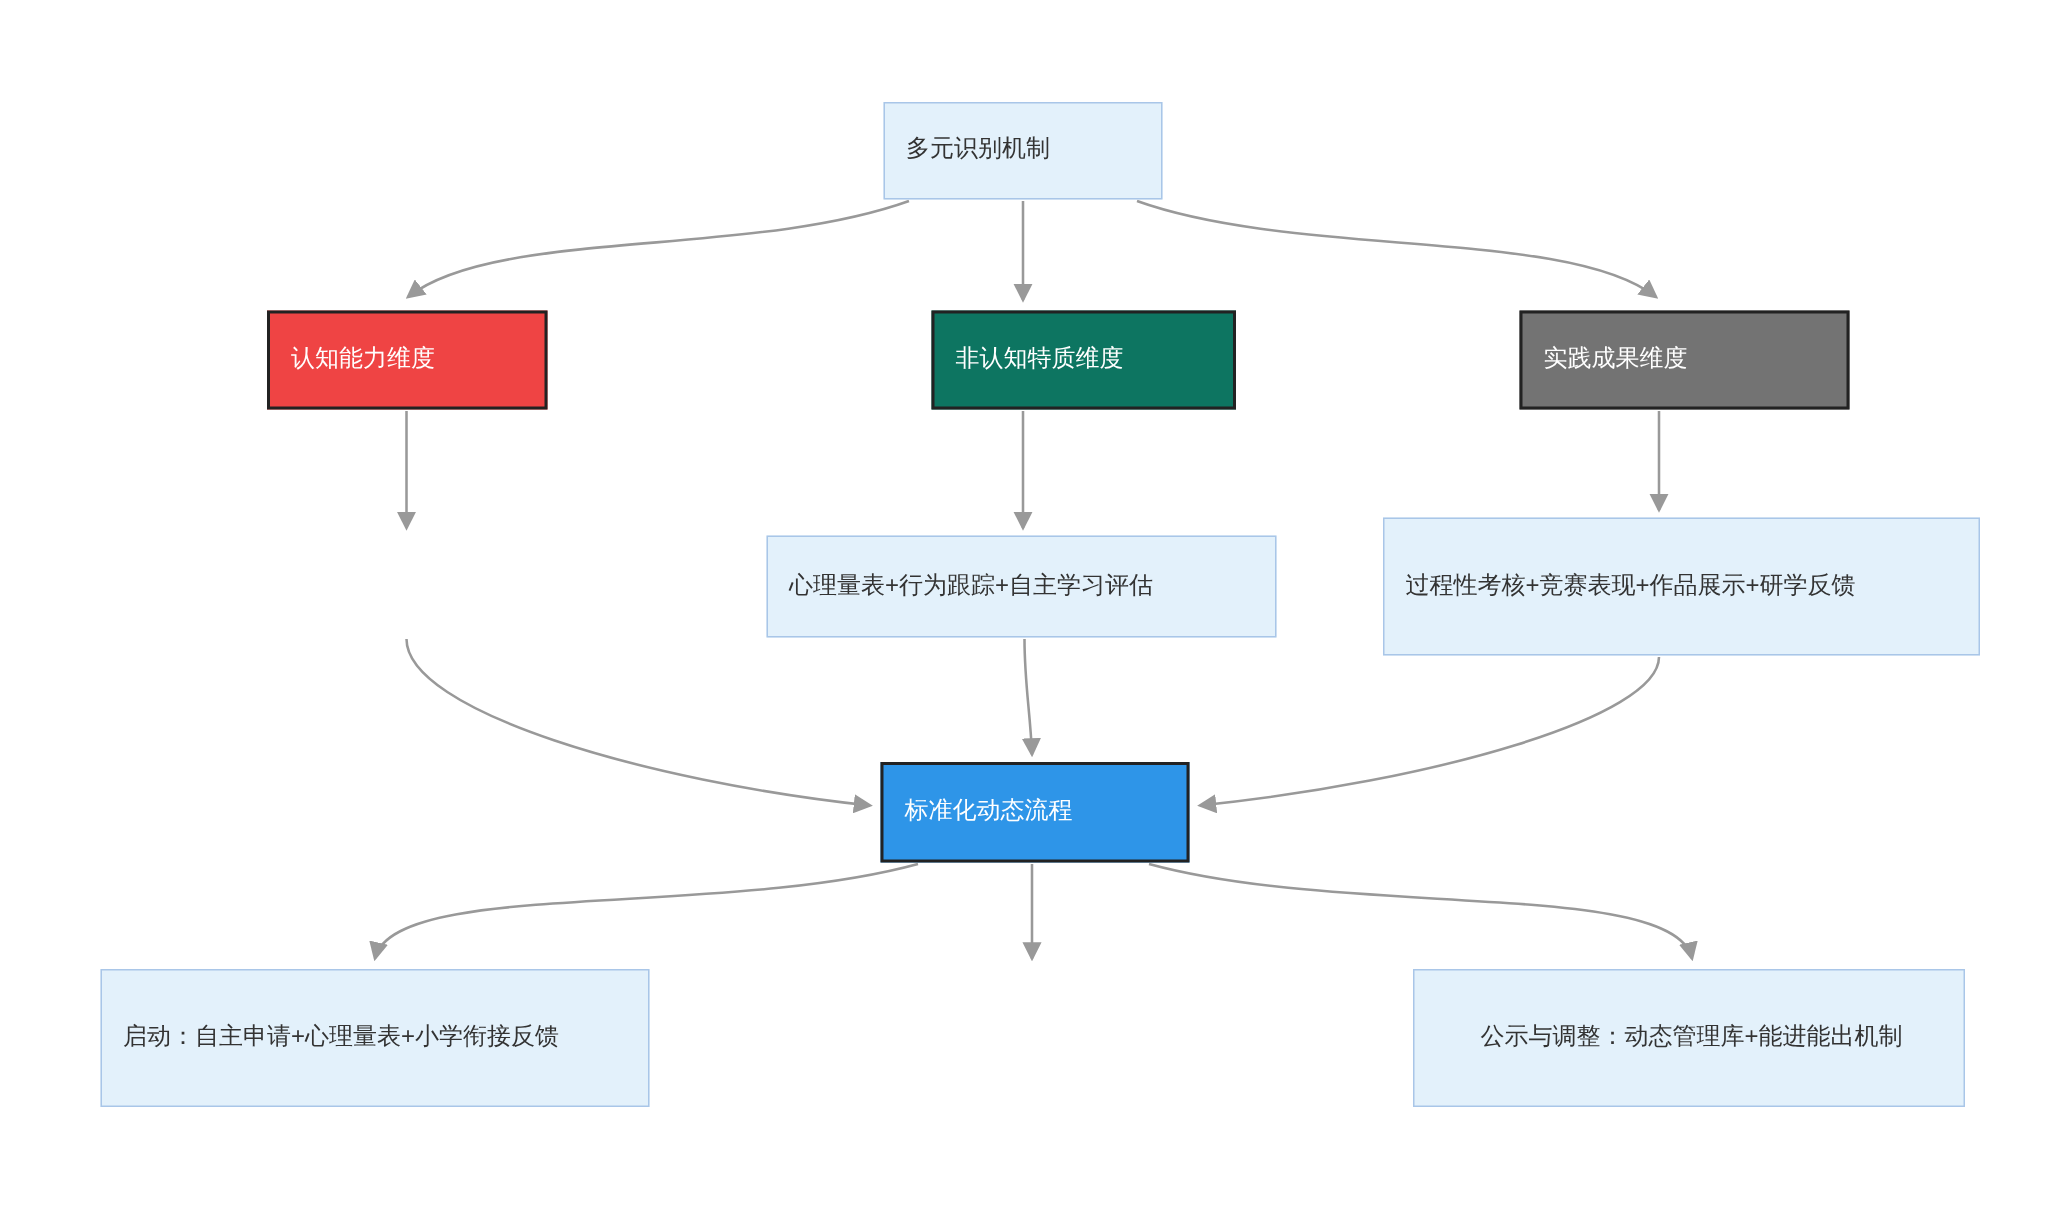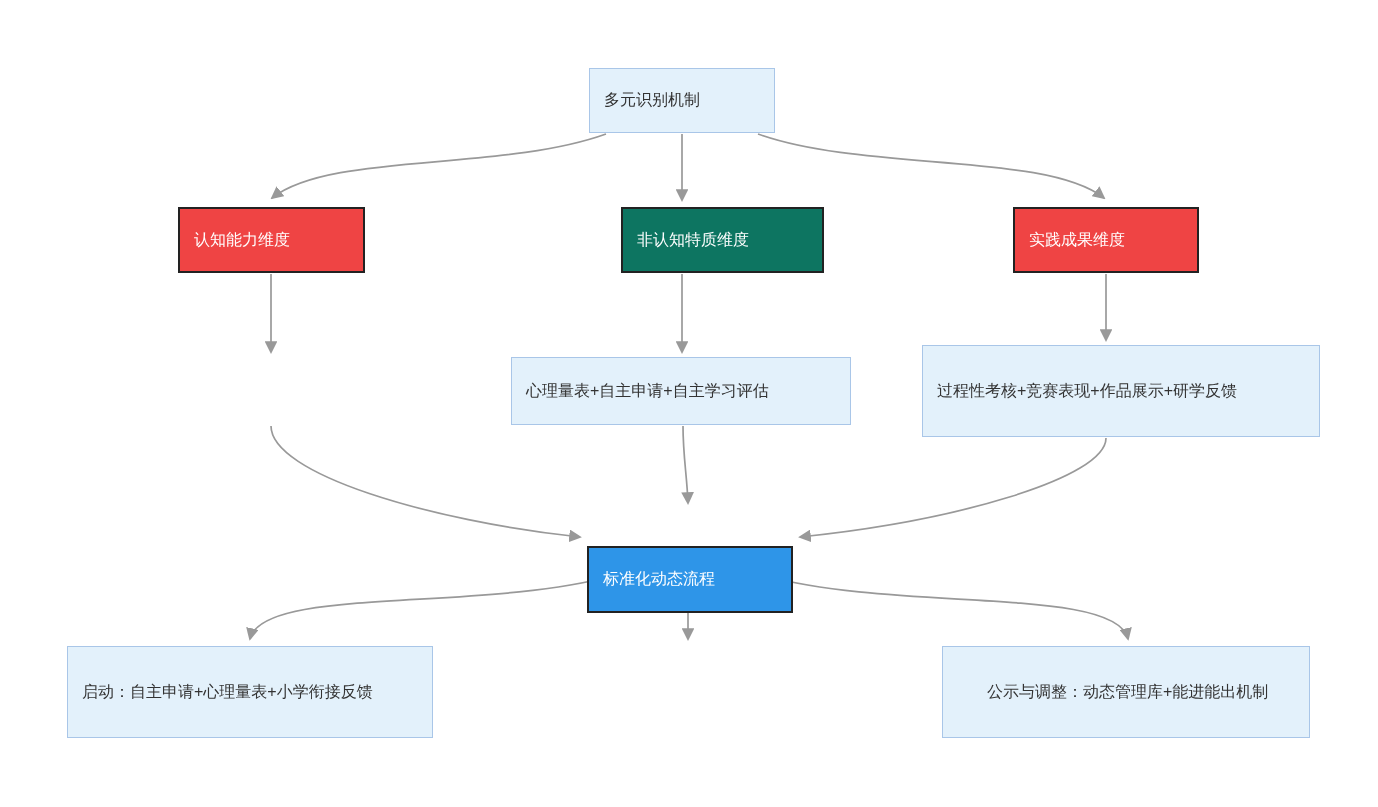--- a/index.html
+++ b/index.html
@@ -73,34 +73,34 @@
   </div>
 
   <div class="node solid" style="left: 178px; top: 207px; width: 187px; height: 66px; background: #ef4444;">
     <span>认知能力维度</span>
   </div>
 
   <div class="node solid" style="left: 581px; top: 207px; width: 203px; height: 66px; background: rgb(13, 117, 97); margin-left: 40px;">
     <span>非认知特质维度</span>
   </div>
 
-  <div class="node solid" style="left: 1013px; top: 207px; width: 186px; height: 66px; background: #ef4444;">
+  <div class="node solid" style="left: 1013px; top: 207px; width: 220px; height: 66px; background: #737373;">
     <span>实践成果维度</span>
   </div>
 
 
   <div class="node light" style="left:511px; top:357px; width:340px; height:68px;">
-    <span>心理量表+自主申请+自主学习评估</span>
+    <span>心理量表+行为跟踪+自主学习评估</span>
   </div>
 
   <div class="node light" style="left:922px; top:345px; width:398px; height:92px;">
     <span>过程性考核+竞赛表现+作品展示+研学反馈</span>
   </div>
 
-  <div class="node solid" style="left: 587px; top: 508px; width: 206px; height: 67px; background: rgb(46, 149, 232); margin-top: 38px;">
+  <div class="node solid" style="left: 587px; top: 508px; width: 206px; height: 67px; background: rgb(46, 149, 232);">
     <span>标准化动态流程</span>
   </div>
 
   <div class="node light" style="left:67px; top:646px; width:366px; height:92px;">
     <span>启动：自主申请+心理量表+小学衔接反馈</span>
   </div>
 
 
   <div class="node light" style="left:942px; top:646px; width:368px; height:92px;padding-left:44px;">
     <span>公示与调整：动态管理库+能进能出机制</span>

